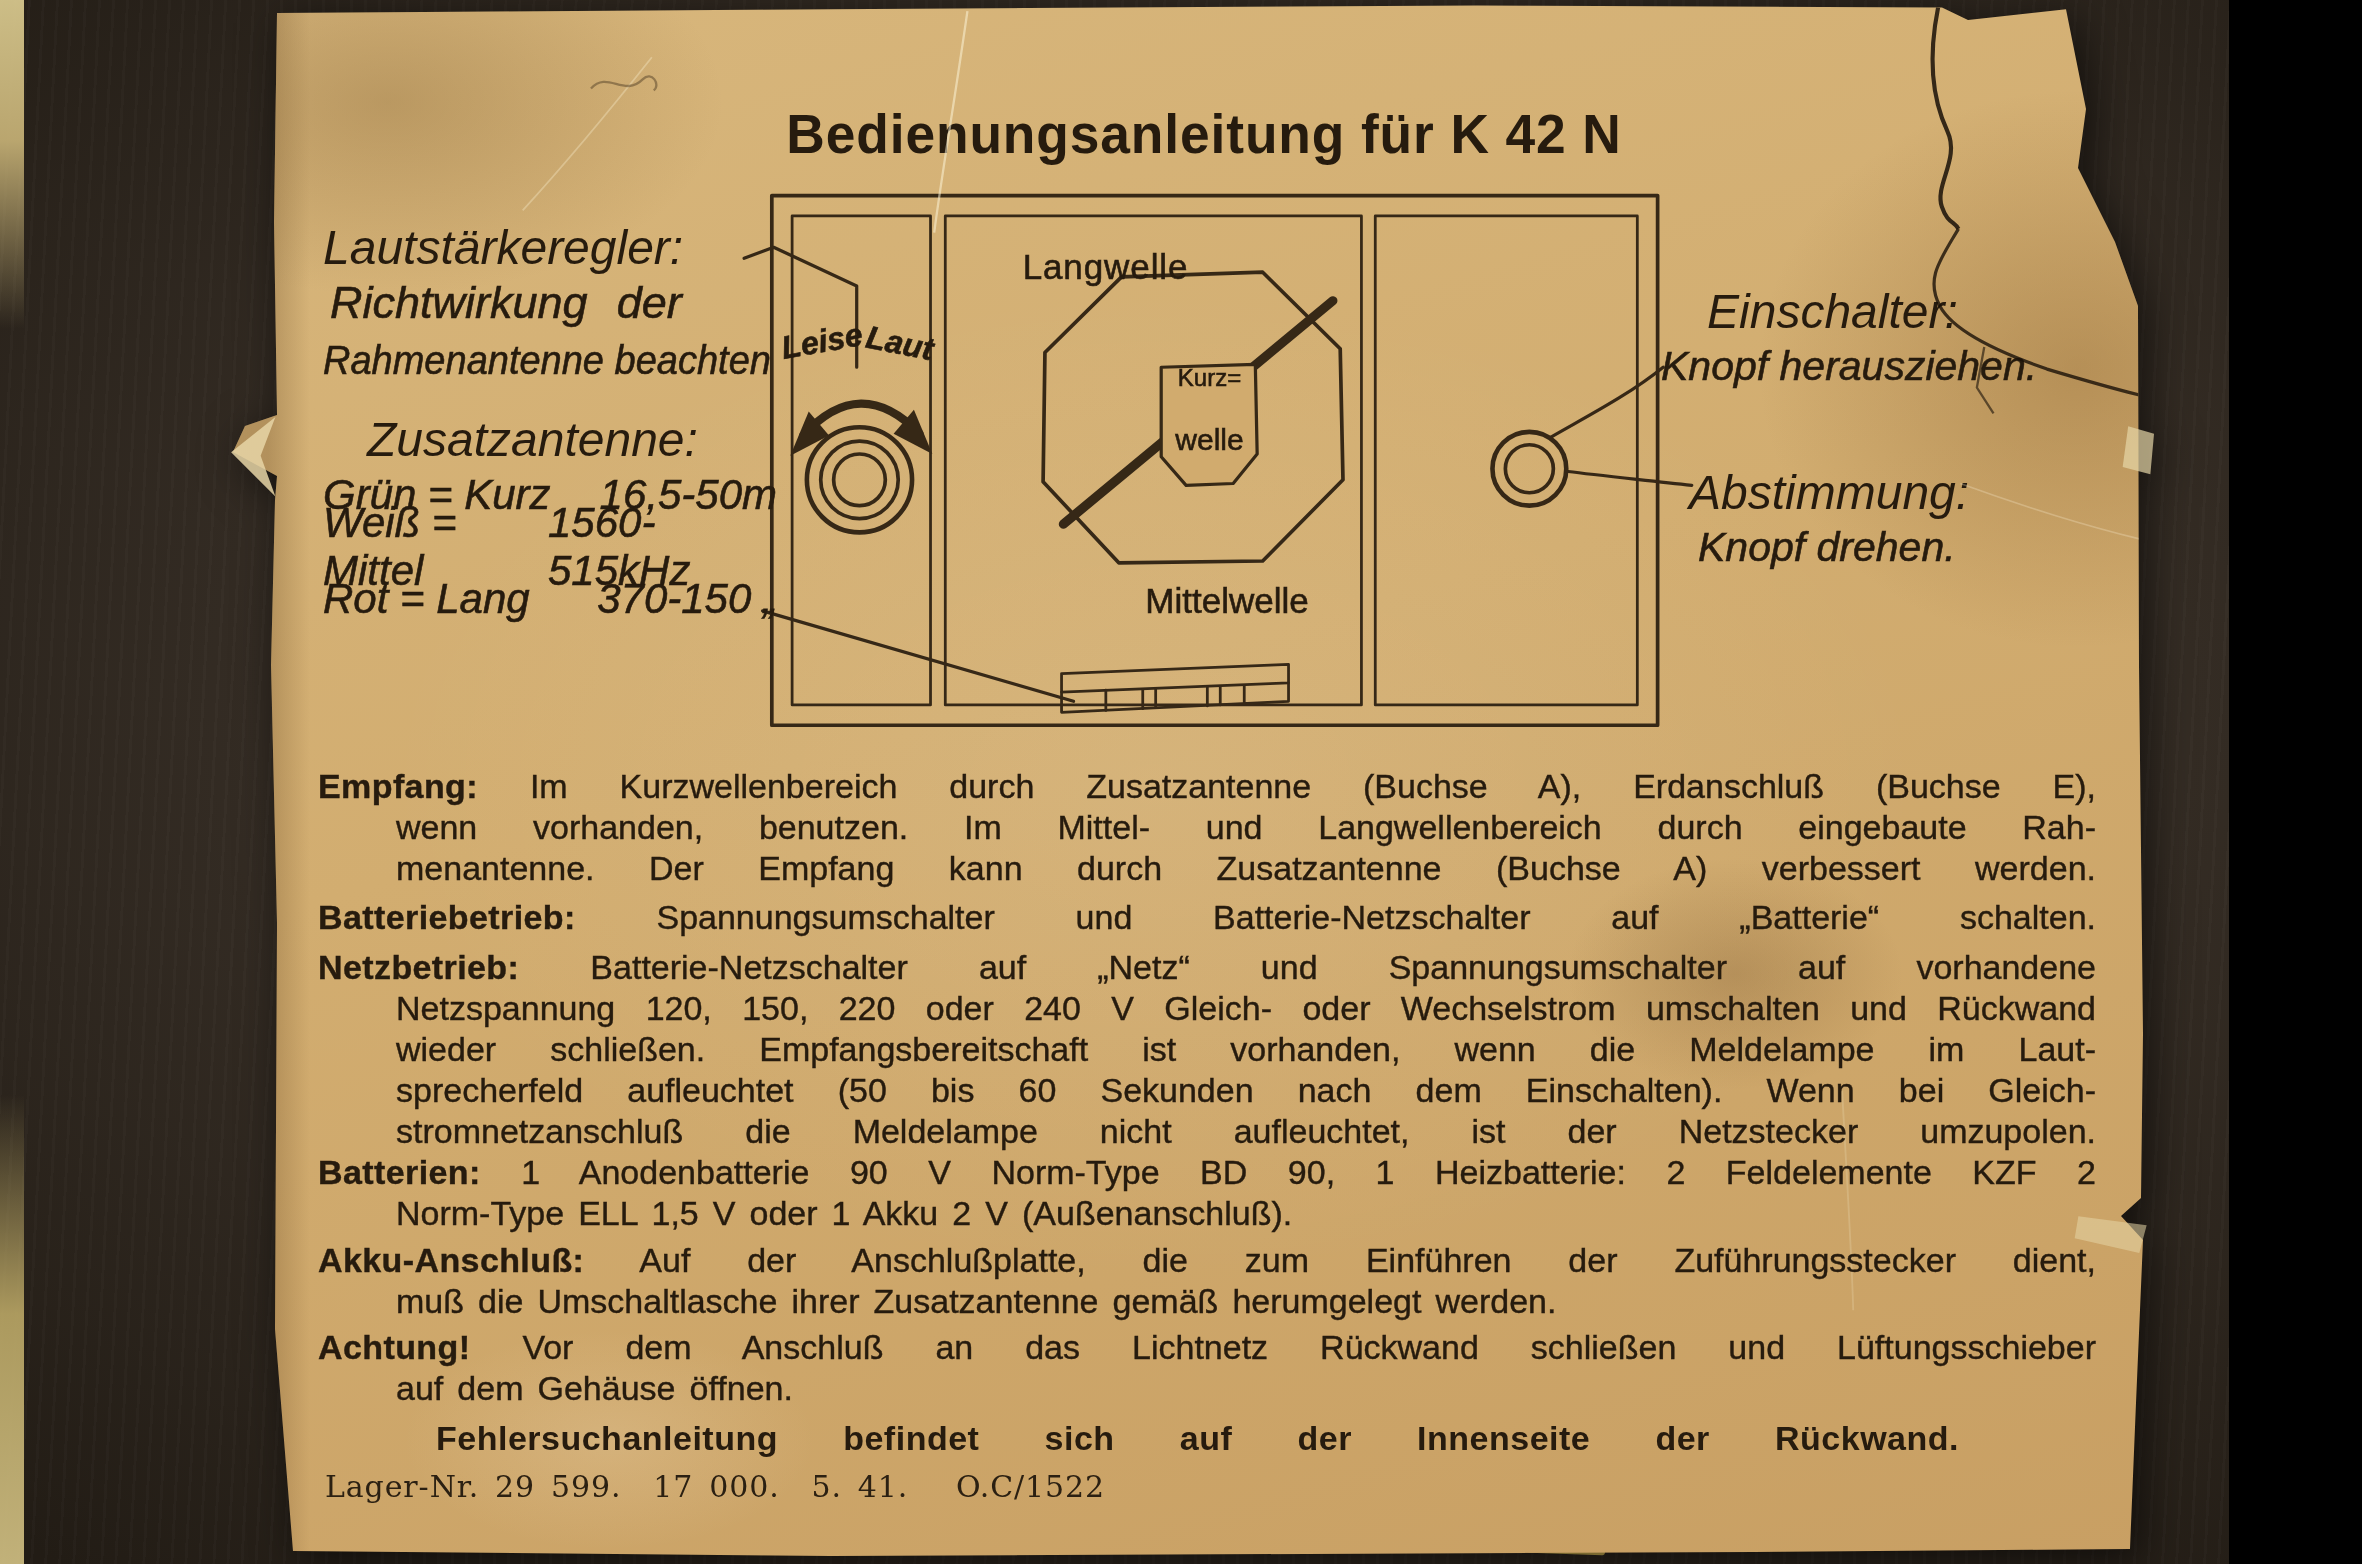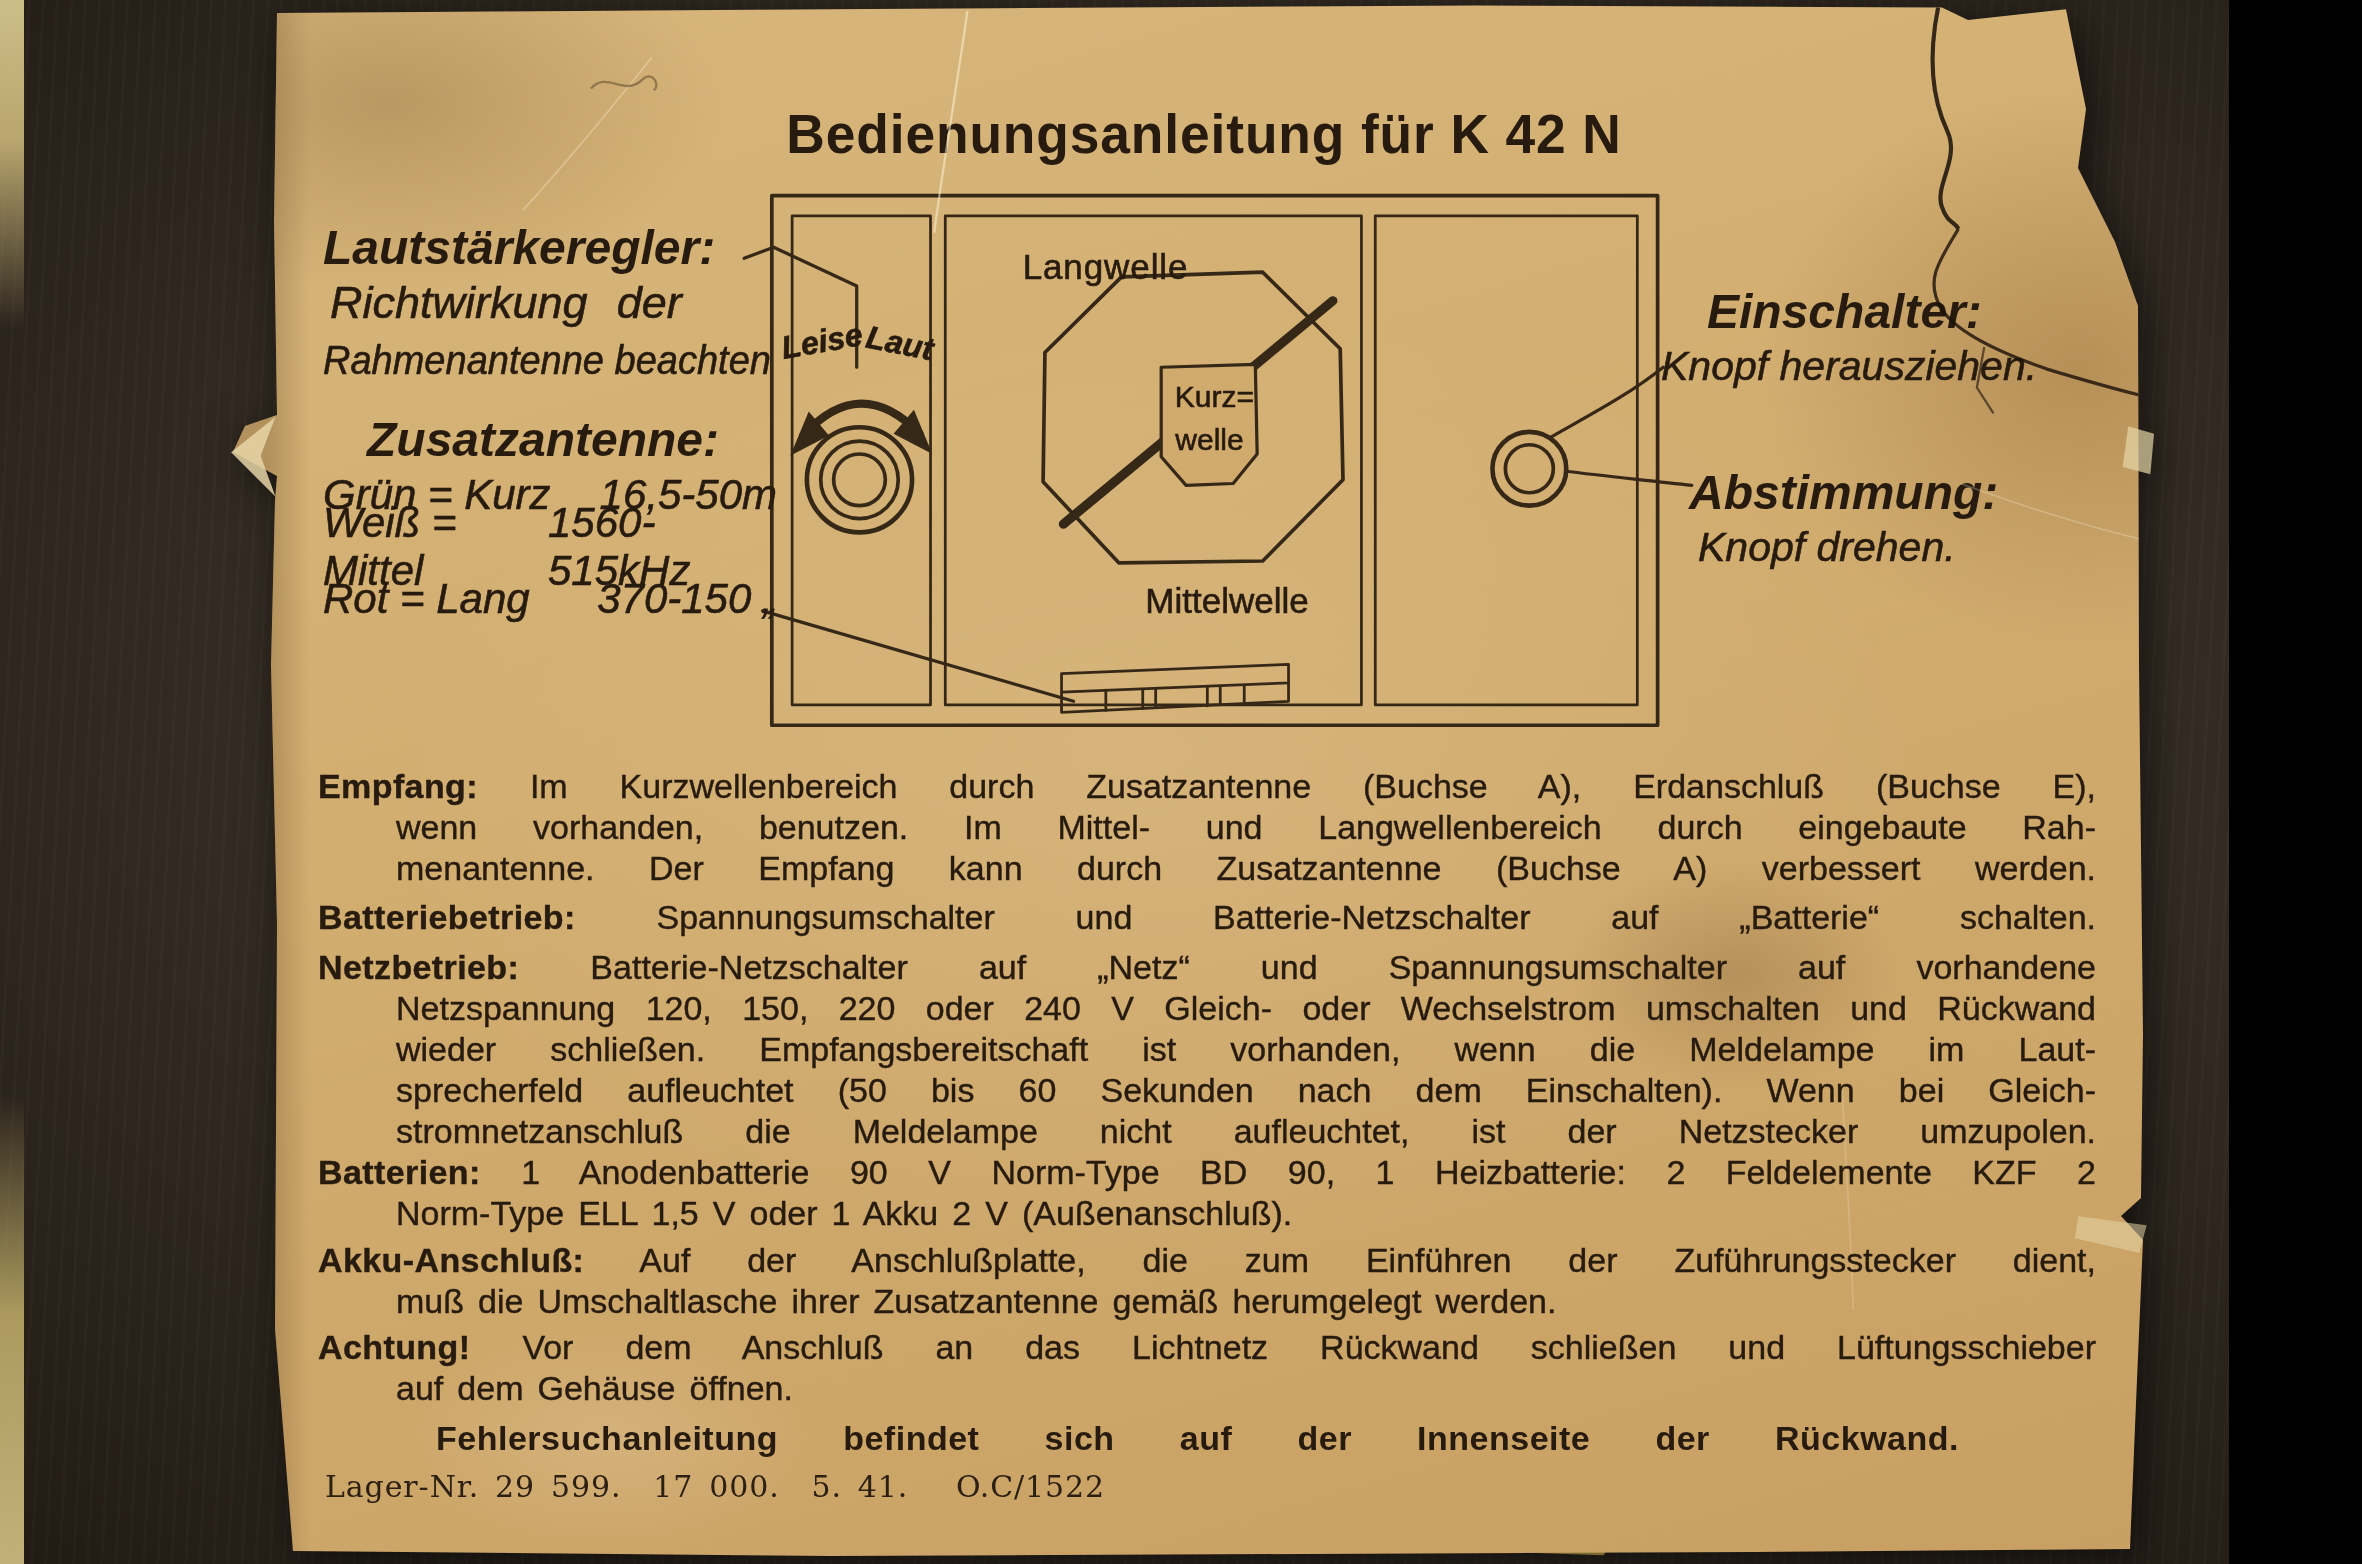--- a/index.html
+++ b/index.html
@@ -27,21 +27,21 @@
       radial-gradient(480px 277px at 388px 102px, rgba(125,92,45,.32), rgba(0,0,0,0) 70%),
       radial-gradient(443px 388px at 2077px 369px, rgba(135,95,45,.38), rgba(0,0,0,0) 72%),
       radial-gradient(240px 166px at 1735px 974px, rgba(105,72,35,.25), rgba(0,0,0,0) 70%),
       radial-gradient(295px 157px at 609px 1440px, rgba(242,222,188,.22), rgba(0,0,0,0) 70%),
       radial-gradient(1292px 831px at 1154px 784px, rgba(255,246,224,.10), rgba(0,0,0,0) 60%),
       linear-gradient(90deg, rgba(90,60,25,.28) 268px, rgba(90,60,25,0) 310px),
       linear-gradient(164deg, #d8b77d 0%, var(--paper,#d2ad70) 45%, #c89f63 100%);}
   .title{position:absolute;left:738px;top:102px;width:932px;margin:0;text-align:center;
     font-size:55px;font-weight:700;letter-spacing:0.9px;transform:scaleX(.97);color:var(--ink,#261b0e);}
   .ann{position:absolute;color:var(--ink,#261b0e);font-style:italic;white-space:nowrap;}
-  .ann.h{font-weight:700;}
+  .ann.h{font-weight:400;}
   .semi{-webkit-text-stroke:0.6px var(--ink,#261b0e);}
   .wave-rows{position:absolute;left:323px;top:469px;width:454px;}
   .wrow{display:flex;justify-content:space-between;align-items:center;height:52px;
     font-style:italic;font-size:42px;color:var(--ink,#261b0e);}
   .dlabel{position:absolute;color:var(--ink,#261b0e);}
   .diagram-svg{position:absolute;left:0;top:0;}
   .para{position:absolute;left:318px;width:1778px;}
   .bl{font-size:34px;line-height:41px;text-align:justify;word-spacing:4.6px;
     color:var(--ink,#261b0e);-webkit-text-stroke:0.4px var(--ink,#261b0e);}
   .bl.j{text-align-last:justify;}
@@ -130,21 +130,21 @@
           <path d="M706,62 C660,120 610,180 566,228" stroke-width="2" opacity=".6"></path>
           <path d="M2124,524 C2190,548 2260,570 2318,584" stroke-width="2" opacity=".5"></path>
           <path d="M1996,1182 C2000,1260 2006,1350 2008,1420" stroke-width="2" opacity=".35"></path>
         </g>
         <path d="M640,96 C658,76 676,106 696,86 C706,76 716,92 708,98" stroke="rgba(95,75,45,.55)" stroke-width="2.5" fill="none"></path>
       </svg>
 
       <div class="dlabel ann semi" style="left:781px;top:323px;font-size:32px;font-weight:700;transform:rotate(-10deg);">Leise</div>
       <div class="dlabel ann semi" style="left:866px;top:325px;font-size:32px;font-weight:700;transform:rotate(11deg);">Laut</div>
       <div class="dlabel semi" style="left:1013px;top:234px;width:185px;text-align:center;font-size:35px;letter-spacing:0.9px;margin-top:13px;">Langwelle</div>
-      <div class="dlabel semi" style="left:1165px;top:375px;width:89px;text-align:right;font-size:30px;line-height:43px;">Kurz=</div>
+      <div class="dlabel semi" style="left:1165px;top:356px;width:89px;text-align:center;font-size:24px;line-height:43px;">Kurz=</div>
       <div class="dlabel semi" style="left:1165px;top:418px;width:89px;text-align:center;font-size:30px;line-height:43px;">welle</div>
       <div class="dlabel semi" style="left:1132px;top:581px;width:190px;text-align:center;font-size:35px;">Mittelwelle</div>
 
       <div class="para" style="top:766px;">
         <div class="bl j"><span class="term">Empfang:</span> <span>Im Kurzwellenbereich durch Zusatzantenne (Buchse A), Erdanschluß (Buchse E),</span></div>
         <div class="bl j cont">wenn vorhanden, benutzen. Im Mittel- und Langwellenbereich durch eingebaute Rah-</div>
         <div class="bl j cont">menantenne. Der Empfang kann durch Zusatzantenne (Buchse A) verbessert werden.</div>
       </div>
 
       <div class="para" style="top:897px;">

